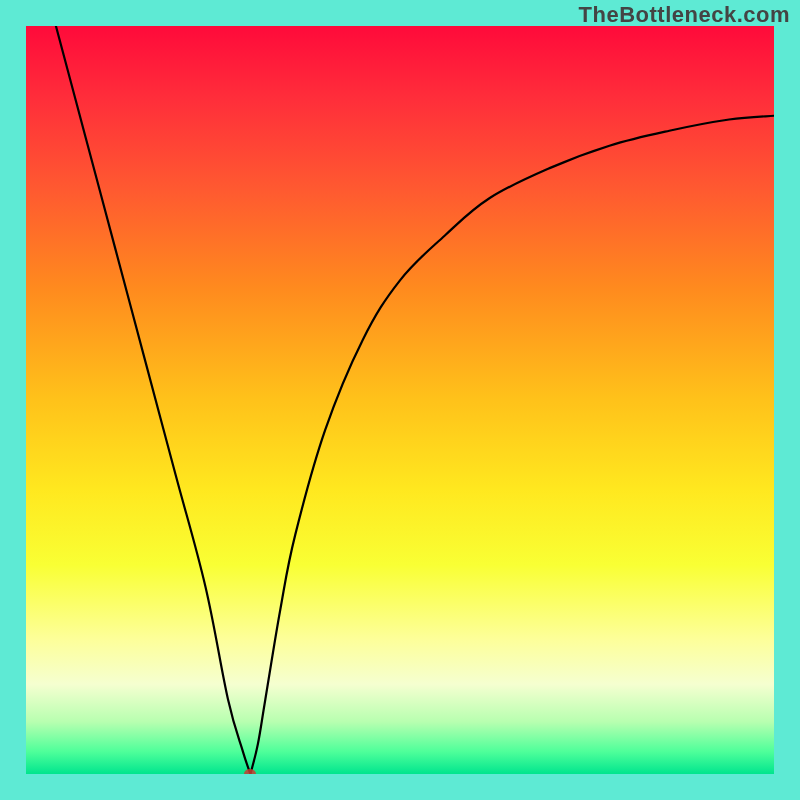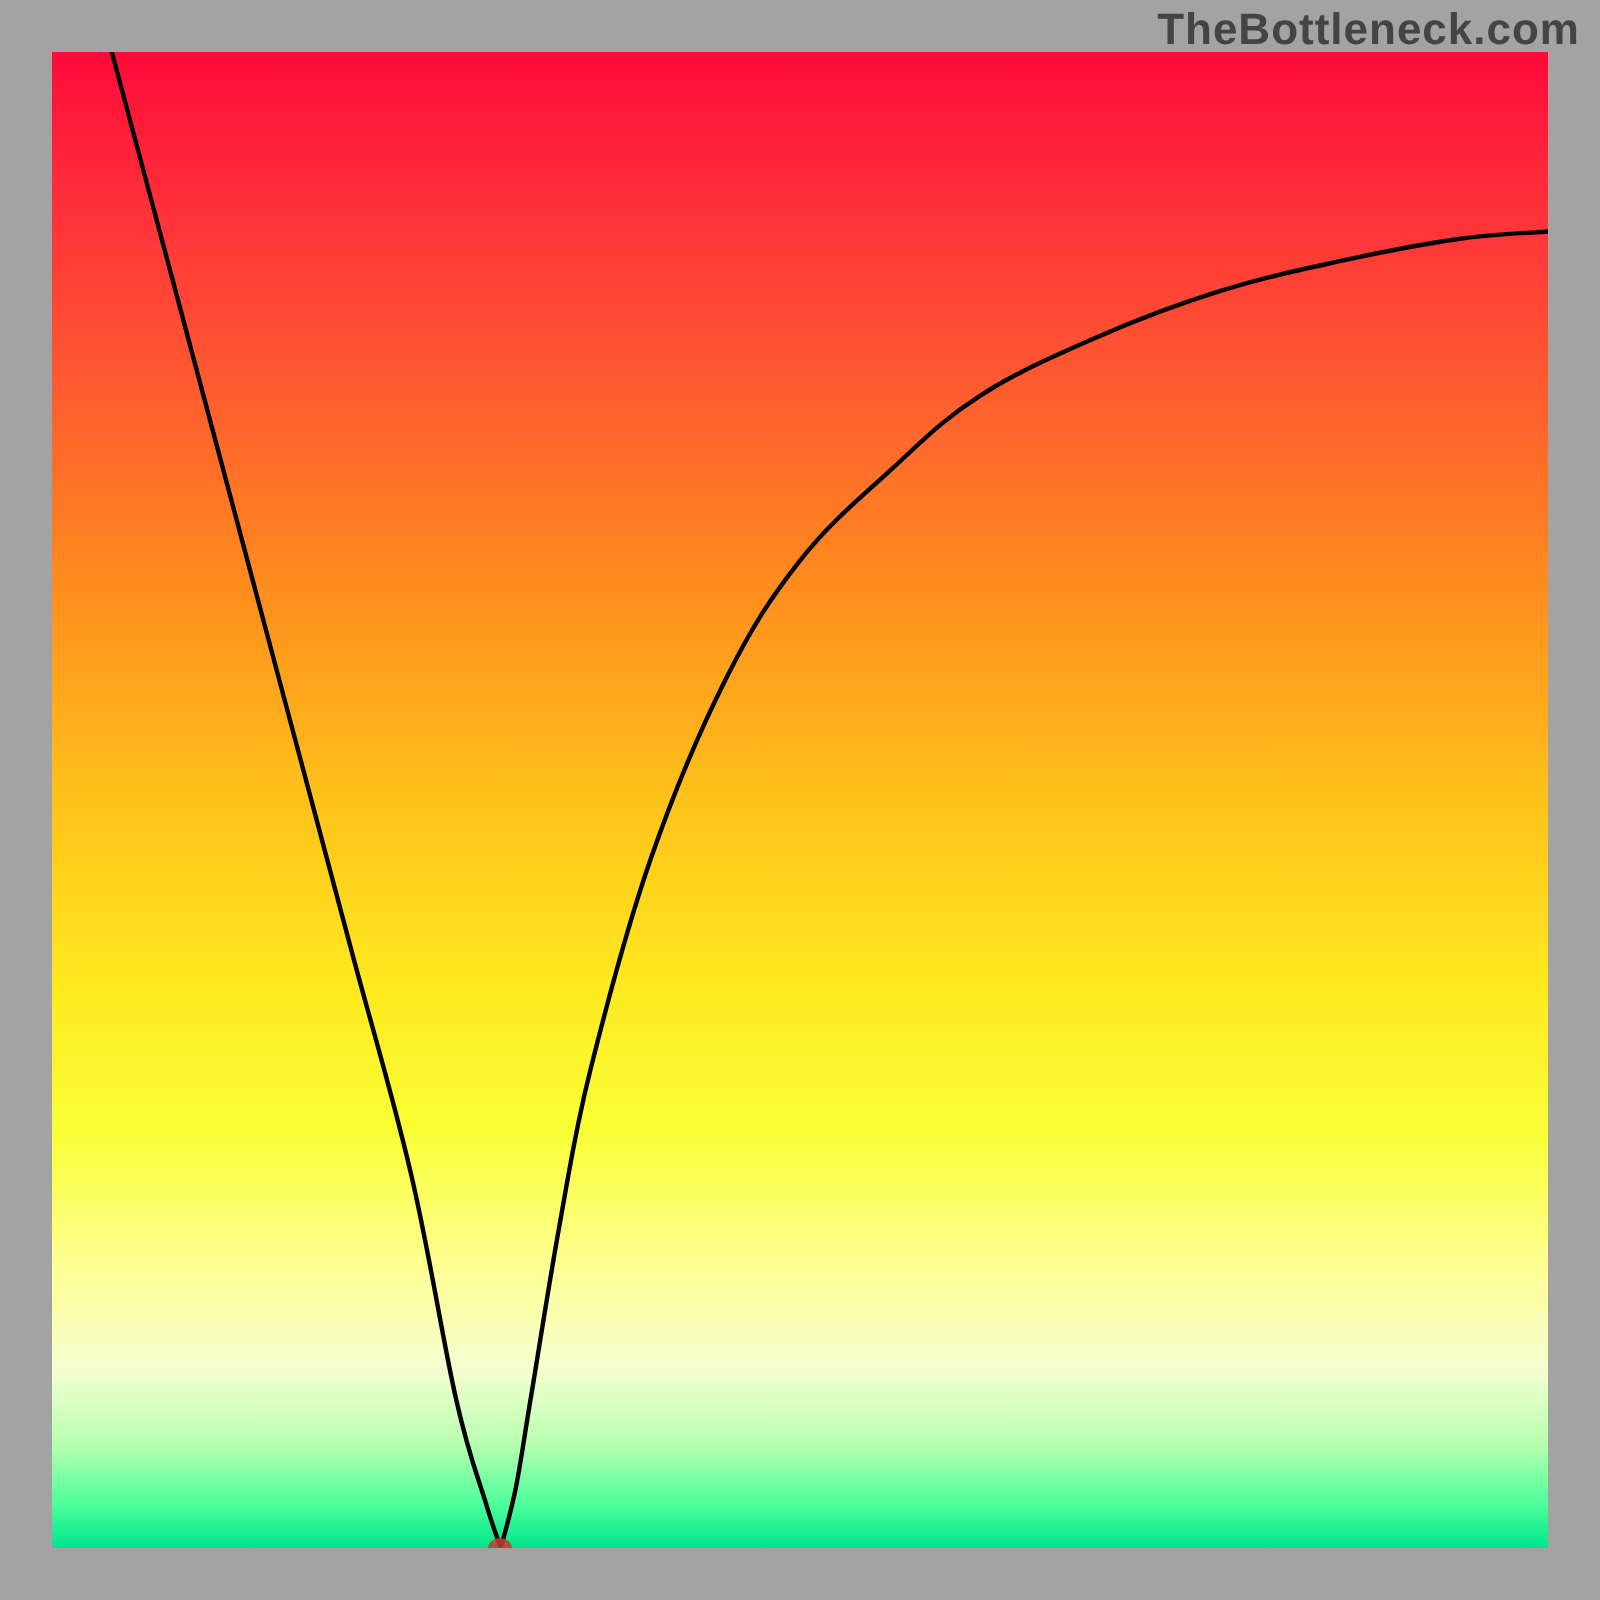--- a/index.html
+++ b/index.html
@@ -8,21 +8,21 @@
     width: 800px;
     height: 800px;
     background: #000;
     overflow: hidden;
     font-family: Arial, Helvetica, sans-serif;
   }
   .frame {
     position: relative;
     width: 800px;
     height: 800px;
-    background: #a3a3a3;
+    background: #5eead4;
   }
   .watermark {
     position: absolute;
     top: 2px;
     right: 10px;
     color: #444;
     font-size: 22px;
     font-weight: 600;
     letter-spacing: 0.5px;
     z-index: 10;

